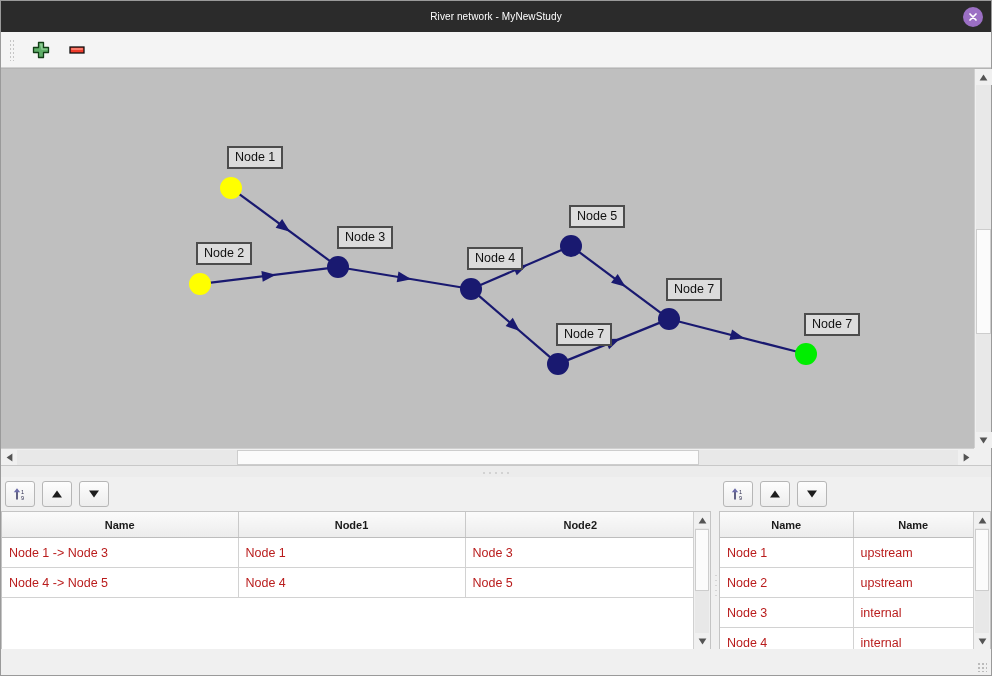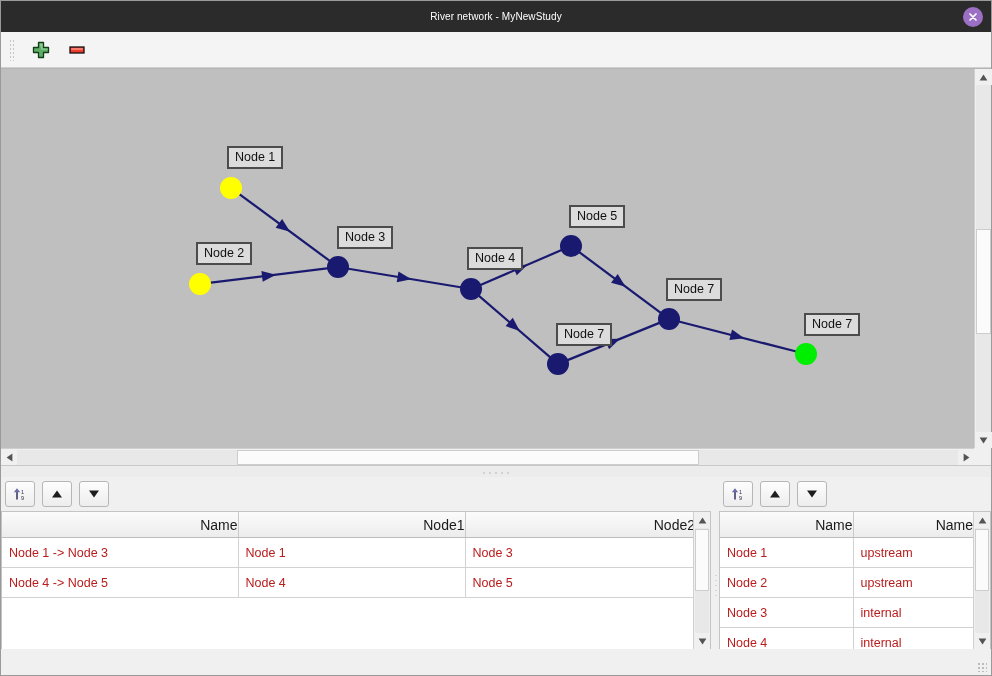--- a/index.html
+++ b/index.html
@@ -84,21 +84,21 @@
     border:1px solid #b6b6b6;border-radius:3px;display:flex;align-items:center;
     justify-content:center;cursor:pointer;}
 
   .table-wrap{flex:1 1 auto;display:flex;min-height:0;border-top:1px solid #c4c4c4;
     border-left:1px solid #c4c4c4;border-right:1px solid #c4c4c4;background:#fff;
     margin:0 0 0 0;position:relative;overflow:hidden;}
   .pane-left .table-wrap{margin-right:0;}
   table.grid{border-collapse:collapse;table-layout:fixed;width:100%;background:#fff;}
   table.grid th{background:linear-gradient(#fbfbfb,#ececec);
     border-right:1px solid #c9c9c9;border-bottom:1px solid #bdbdbd;
-    font-weight:normal;font-size:14px;color:#1a1a1a;height:25px;padding:0;text-align:right;}
+    font-weight:bold;font-size:11px;color:#1a1a1a;height:25px;padding:0;}
   table.grid td{border-right:1px solid #d2d2d2;border-bottom:1px solid #d2d2d2;
     font-size:12.5px;color:#b91c1c;height:29px;padding:0 0 0 7px;white-space:nowrap;
     overflow:hidden;text-overflow:ellipsis;background:#fff;}
   .tbl-scroll{flex:1 1 auto;overflow:hidden;min-width:0;}
   .tbl-vscroll{width:16px;flex:0 0 auto;background:#f0f0f0;position:relative;
     border-left:1px solid #d0d0d0;}
   .footer-strip{height:26px;flex:0 0 auto;background:#f0f0f0;position:relative;}
   .corner-grip{position:absolute;right:4px;bottom:3px;width:10px;height:10px;
     background-image:radial-gradient(#bbb 1px, transparent 1px);background-size:4px 4px;}
 </style>

